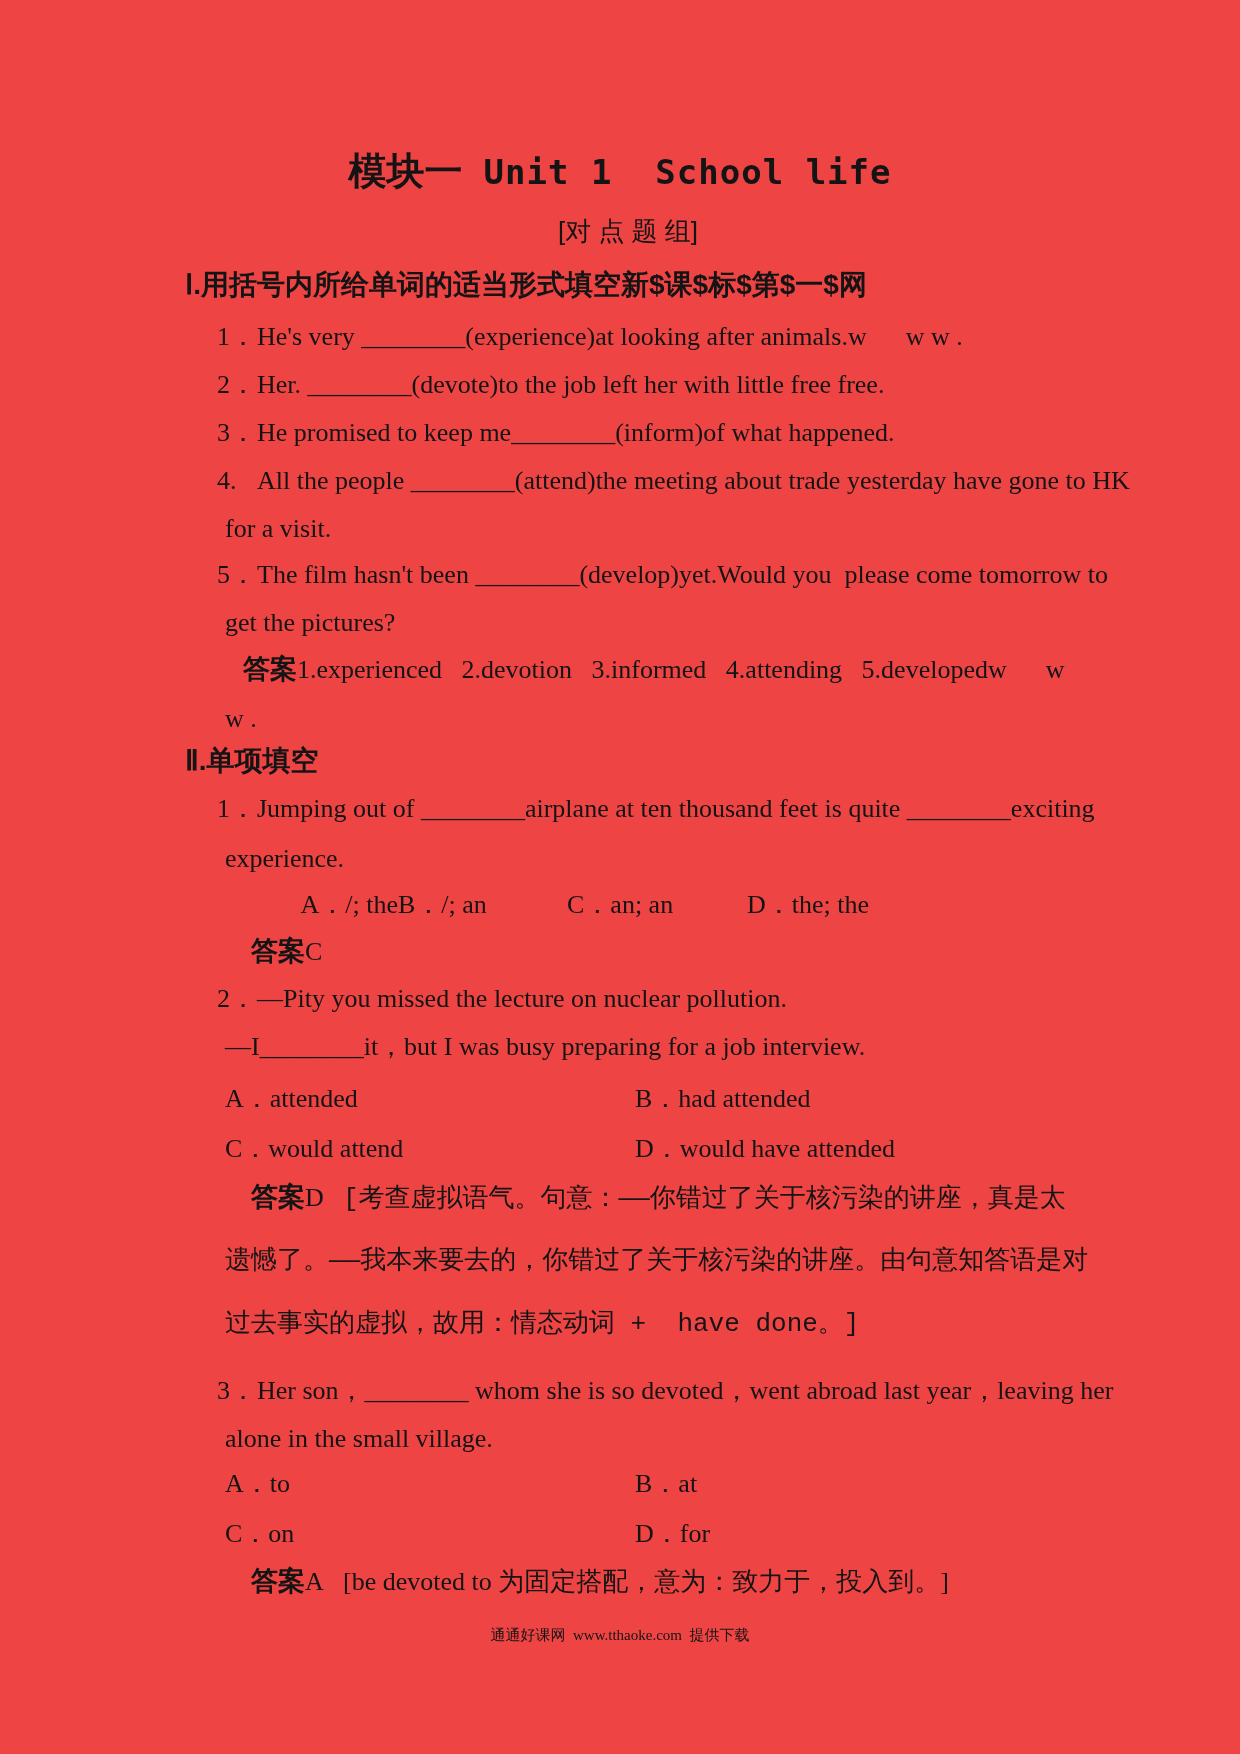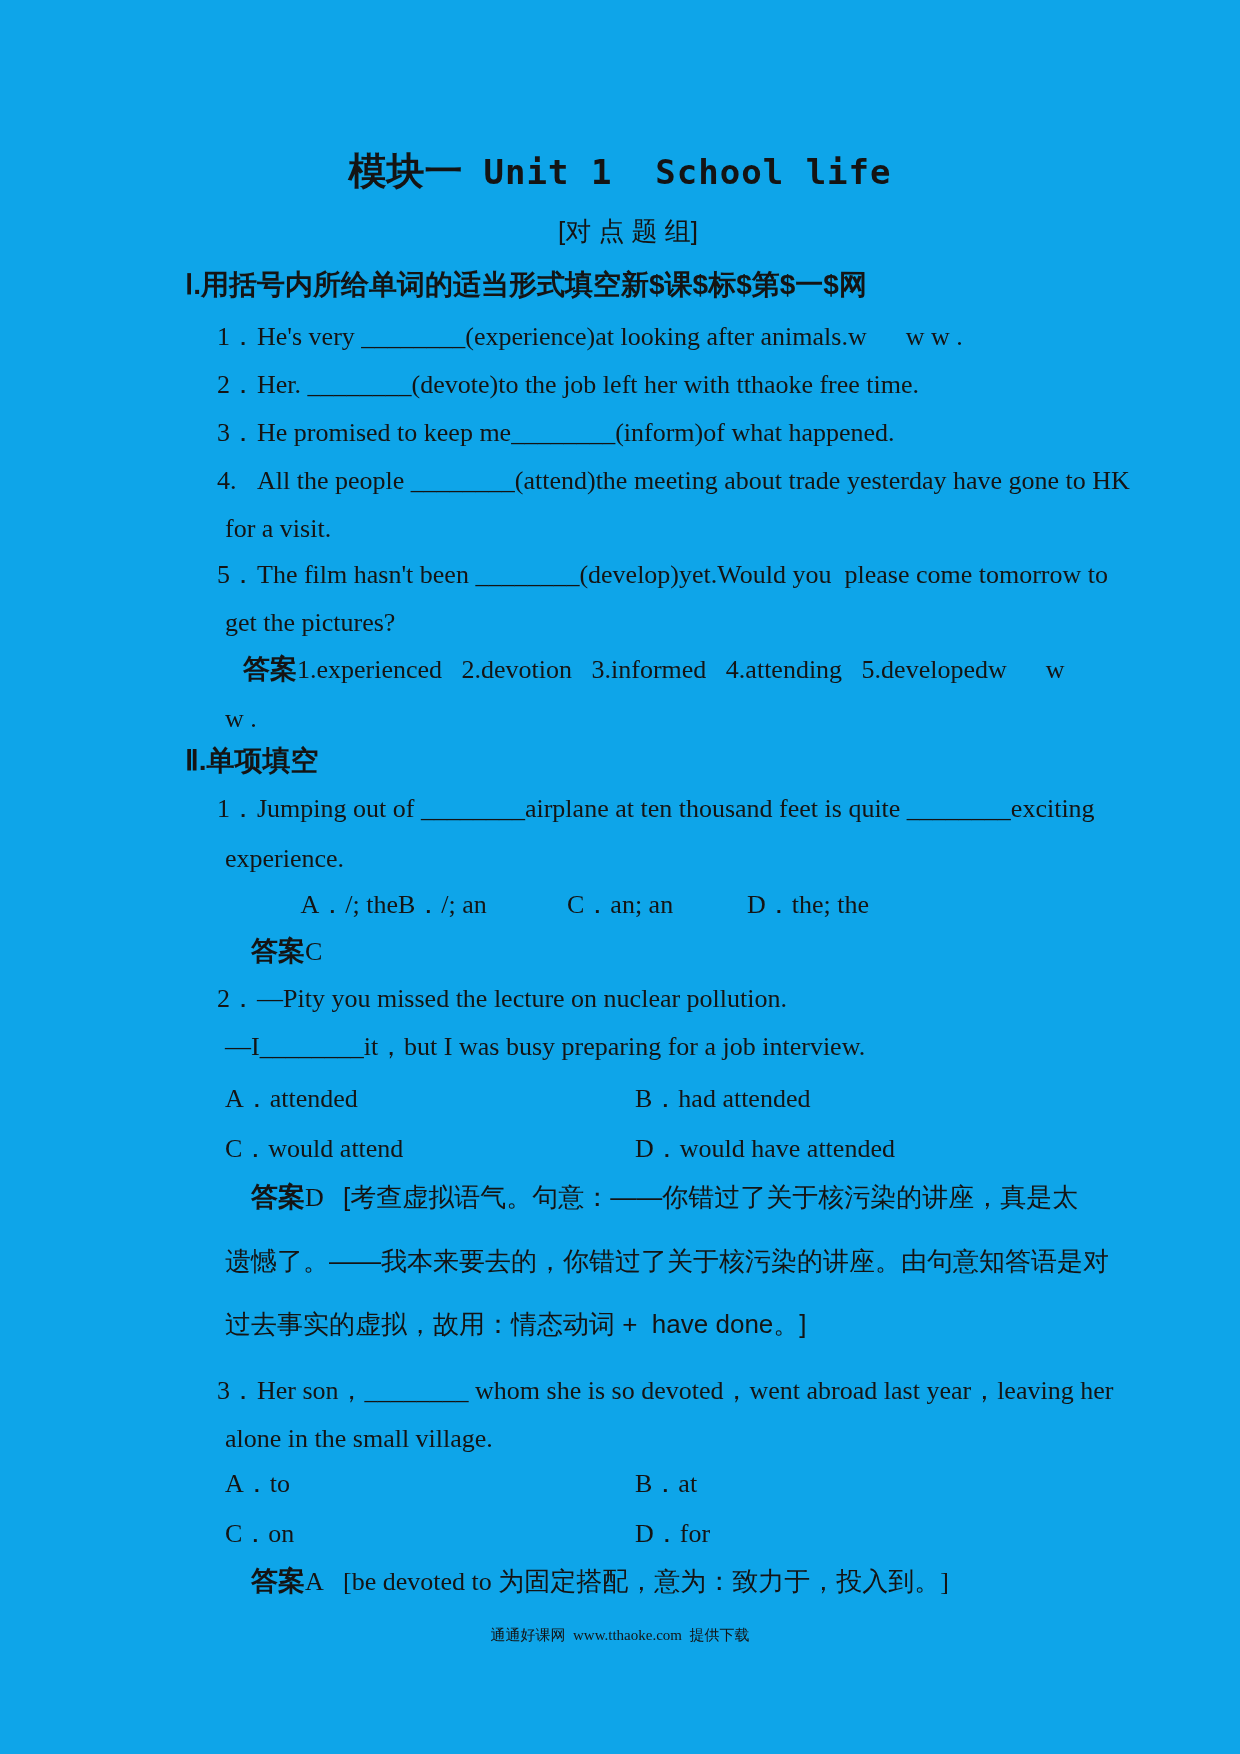--- a/index.html
+++ b/index.html
@@ -1,20 +1,20 @@
 <!DOCTYPE html>
 <html><head>
 <meta charset="utf-8">
 <style>
   html,body{margin:0;padding:0;background:#e8e8e8;}
   .page{
     position:relative;
     width:1240px;height:1754px;
     margin:0 auto;
-    background:#0ea5e9;
+    background:#ef4444;
     color:#141414;
     font-family:"Liberation Serif",serif;
     overflow:hidden;
   }
   .ln{
     position:absolute;
     left:225px;
     white-space:pre;
     font-size:26px;
     line-height:34px;
@@ -29,21 +29,21 @@
   }
   .albl{
     font-weight:bold;
     font-family:"Liberation Sans",sans-serif;
     display:inline-block;
     min-width:80px;
     font-size:27px;
     text-align:right;
   }
   .alet{display:inline-block;min-width:38px;}
-  .cjk{font-family:Liberation Sans, sans-serif;}
+  .cjk{font-family:Liberation Mono, monospace;}
   .o1{display:inline-block;min-width:173px;text-align:right;}
   .o2{display:inline-block;min-width:169px;}
   .o3{display:inline-block;min-width:180px;}
   .colA{display:inline-block;min-width:410px;}
   .title{
     position:absolute;top:146px;left:0;width:100%;
     text-align:center;
     font-weight:bold;
     font-family:"Liberation Sans",sans-serif;
     font-size:38px;
@@ -74,21 +74,21 @@
 <div class="page">
 
   <div class="title"><span>模块一</span><span>  </span><span class="title-en">Unit 1  School life</span></div>
 
   <div class="subtitle">[对 点 题 组]</div>
 
   <div class="ln hd" style="top:268px">Ⅰ.用括号内所给单词的适当形式填空新$课$标$第$一$网</div>
 
   <div class="ln n" style="top:320px"><span class="num">1．</span><span>He's very ________(experience)at looking after animals.w      w w .</span></div>
 
-  <div class="ln n" style="top:368px"><span class="num">2．</span><span>Her. ________(devote)to the job left her with tthaoke free time.</span></div>
+  <div class="ln n" style="top:368px"><span class="num">2．</span><span>Her. ________(devote)to the job left her with little free free.</span></div>
 
   <div class="ln n" style="top:416px"><span class="num">3．</span><span>He promised to keep me________(inform)of what happened.</span></div>
 
   <div class="ln n" style="top:464px"><span class="num">4.</span><span>All the people ________(attend)the meeting about trade yesterday have gone to HK</span></div>
   <div class="ln" style="top:512px">for a visit.</div>
 
   <div class="ln n" style="top:558px"><span class="num">5．</span><span>The film hasn't been ________(develop)yet.Would you  please come tomorrow to</span></div>
   <div class="ln" style="top:606px">get the pictures?</div>
 
   <div class="ln n" style="top:652px"><span class="albl">答案</span><span>1.experienced   2.devotion   3.informed   4.attending   5.developedw      w</span></div>

